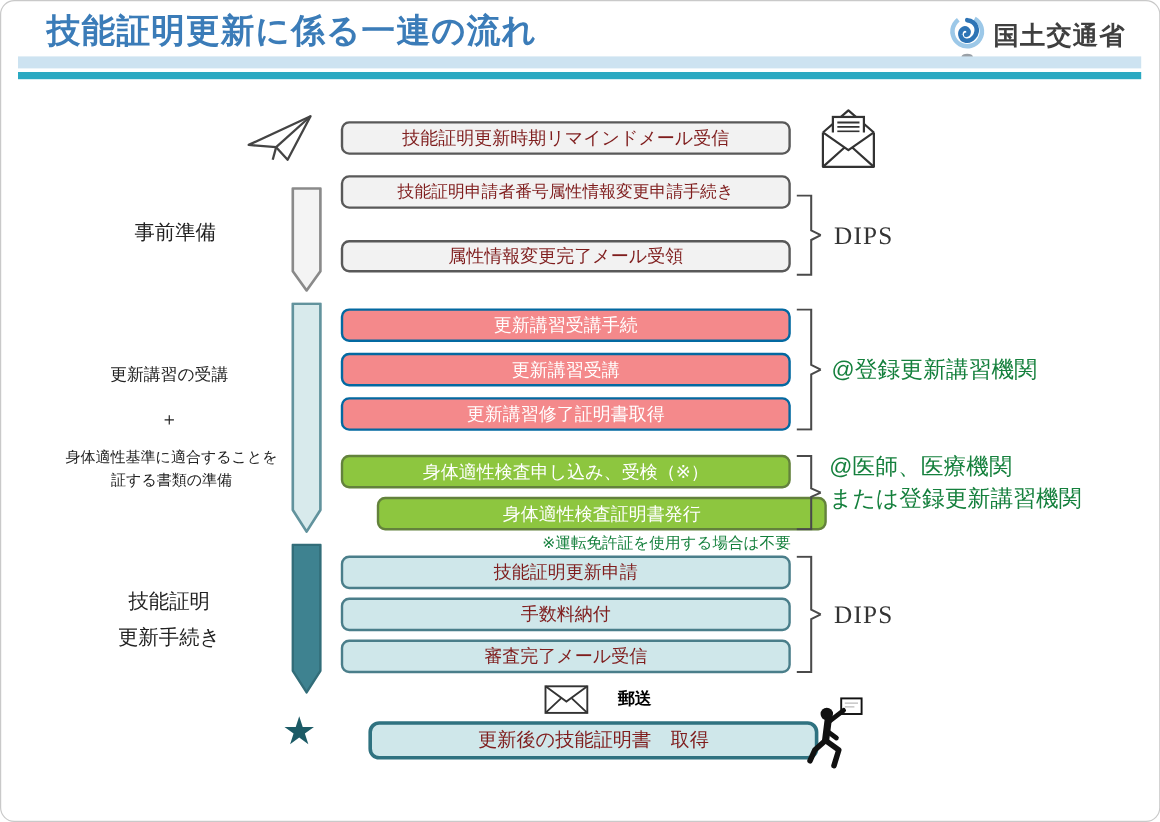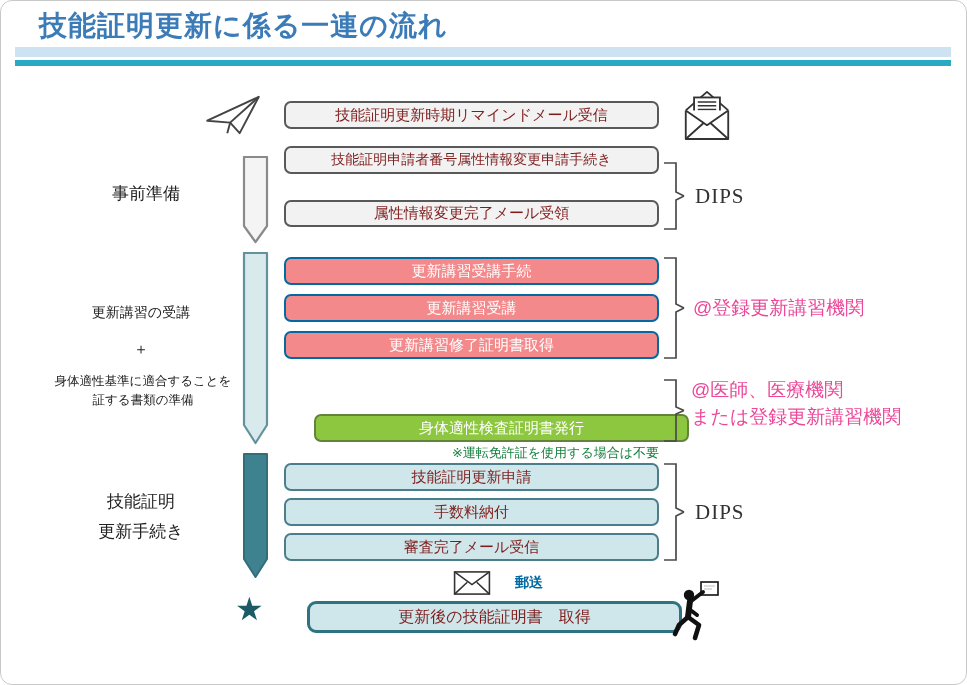--- a/index.html
+++ b/index.html
@@ -11,32 +11,40 @@
   .logo-text{font-size:21px;font-weight:600;color:#3f3f3f;letter-spacing:1px;}
   .band-light{position:absolute;left:14px;top:46px;width:936px;height:10px;background:#cde3f1;}
   .band-teal{position:absolute;left:14px;top:59px;width:936px;height:6px;background:#2aa9c2;}
   .box{position:absolute;left:283px;width:375px;box-sizing:border-box;display:flex;align-items:center;justify-content:center;border-radius:7px;font-size:15px;color:#7f1d1d;text-align:center;white-space:nowrap;}
   .box-gray{background:#f2f2f2;border:2px solid #595959;}
   .box-red{background:#f4898b;border:2px solid #0369a1;color:#fff;}
   .box-green{background:#8dc63f;border:2px solid #63823c;color:#fff;}
   .box-blue{background:#cfe7ea;border:2px solid #4a7e8a;}
   .box-final{background:#cfe7ea;border:3px solid #2f7280;border-radius:9px;font-size:16px;margin-left:23px;}
   .stage-label{position:absolute;text-align:center;color:#222;}
-  .bracket-label{position:absolute;color:#ec4899;white-space:nowrap;}
+  .bracket-label{position:absolute;color:#15803d;white-space:nowrap;}
   .dips{font-family:"Liberation Serif","DejaVu Serif",serif;font-size:21px;letter-spacing:1px;color:#333;}
   .note{position:absolute;left:380px;top:443px;width:278px;text-align:right;font-size:13px;color:#15803d;}
   .star{position:absolute;left:234px;top:592px;font-size:32px;color:#1c5b66;line-height:1;}
-  .mail-label{position:absolute;left:500px;top:573px;font-size:14px;font-weight:600;color:#0369a1;padding-left:14px;}
+  .mail-label{position:absolute;left:500px;top:573px;font-size:14px;font-weight:600;color:#000000;padding-left:14px;}
 </style>
 </head>
 <body>
 
 <div class="page">
 
   <div class="page-title">技能証明更新に係る一連の流れ</div>
+  <div class="logo">
+    <svg width="34" height="40" viewBox="0 0 36 42">
+      <circle cx="18" cy="17" r="13" fill="none" stroke="#9cc8e8" stroke-width="4" stroke-dasharray="66 16" transform="rotate(-60 18 17)"></circle>
+      <path d="M18 7 C26 8 29 16 24 22 C20 27 13 26 12 20 C11.5 16 15 13 18 15 C20 16.5 19.5 20 17 20" fill="none" stroke="#2e74b5" stroke-width="4" stroke-linecap="round"></path>
+      <ellipse cx="18" cy="39" rx="5" ry="2.4" fill="#9aa0a6"></ellipse>
+    </svg>
+    <span class="logo-text">国土交通省</span>
+  </div>
   <div class="band-light"></div>
   <div class="band-teal"></div>
 
   <svg class="abs" style="left:203px;top:93px;" width="58" height="42" viewBox="0 0 60 44">
     <path d="M3 28 L57 3 L37 41 L27 30 Z" fill="#fff" stroke="#444" stroke-width="2" stroke-linejoin="round"></path>
     <path d="M57 3 L27 30" fill="none" stroke="#444" stroke-width="2"></path>
     <path d="M27 30 L24 41" fill="none" stroke="#444" stroke-width="2"></path>
   </svg>
   <div class="box box-gray" style="top:100px;height:28px;">技能証明更新時期リマインドメール受信</div>
   <svg class="abs" style="left:682px;top:86px;" width="48" height="56" viewBox="0 0 52 58">
@@ -68,20 +76,21 @@
     <div>証する書類の準備</div>
   </div>
   <div class="box box-red" style="top:256px;height:28px;">更新講習受講手続</div>
   <div class="box box-red" style="top:293px;height:28px;">更新講習受講</div>
   <div class="box box-red" style="top:330px;height:28px;">更新講習修了証明書取得</div>
   <svg class="abs" style="left:662px;top:256px;" width="24" height="102" viewBox="0 0 24 102">
     <path d="M1 1 H13 V47 L21 51 M21 51 L13 55 V101 H1" fill="none" stroke="#4a4a4a" stroke-width="1.7"></path>
   </svg>
   <div class="bracket-label" style="left:692px;top:294px;font-size:19px;">@登録更新講習機関</div>
 
+  <div class="box box-green" style="top:378px;height:28px;">身体適性検査申し込み、受検（※）</div>
   <div class="box box-green" style="top:413px;height:28px;margin-left:30px;">身体適性検査証明書発行</div>
   <svg class="abs" style="left:662px;top:378px;" width="24" height="63" viewBox="0 0 24 63">
     <path d="M1 1 H13 V28 L21 31.5 M21 31.5 L13 35 V62 H1" fill="none" stroke="#4a4a4a" stroke-width="1.7"></path>
   </svg>
   <div class="bracket-label" style="left:690px;top:376px;font-size:19px;line-height:1.4;">
     <div>@医師、医療機関</div>
     <div>または登録更新講習機関</div>
   </div>
   <div class="note">※運転免許証を使用する場合は不要</div>
 

